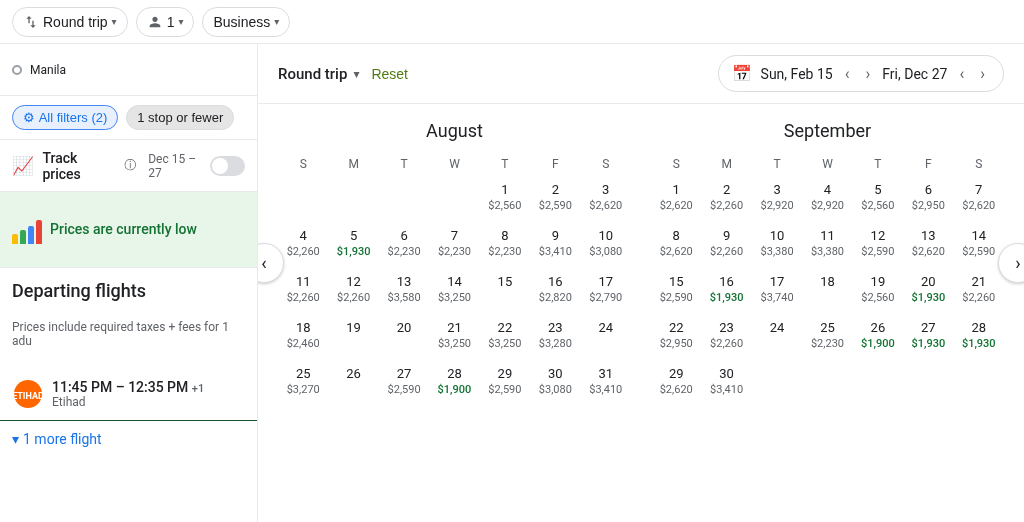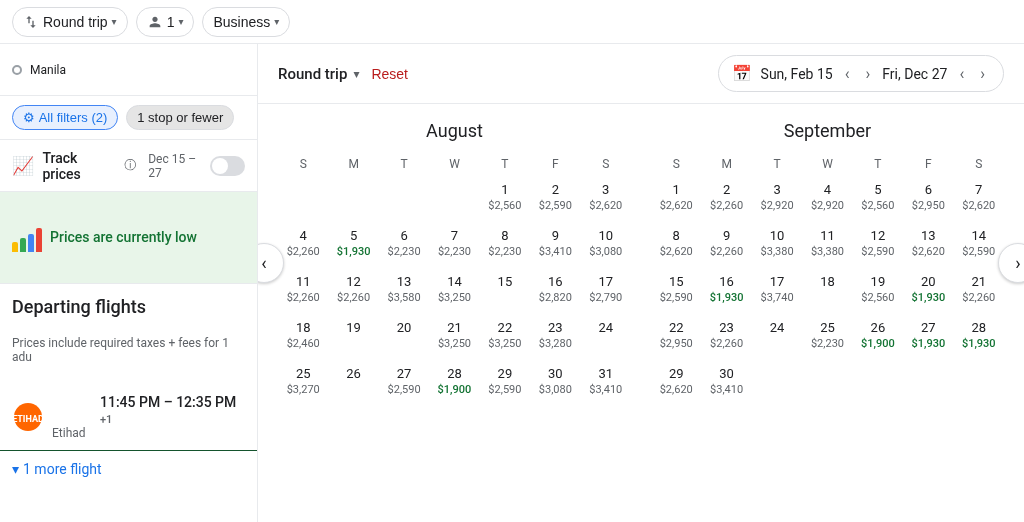--- a/index.html
+++ b/index.html
@@ -52,56 +52,56 @@
     .track-prices-left { display: flex; align-items: center; gap: 8px; }
     .track-icon { color: #1a73e8; font-size: 18px; }
     .track-label { font-size: 14px; color: #202124; font-weight: 500; }
     .track-date { font-size: 12px; color: #5f6368; margin-left: 4px; }
     .toggle { width: 36px; height: 20px; border-radius: 10px; background: #dadce0; position: relative; cursor: pointer; }
     .toggle-knob { width: 16px; height: 16px; border-radius: 50%; background: #fff; position: absolute; top: 2px; left: 2px; }
 
     .prices-low {
       display: flex; align-items: center; gap: 8px;
       padding: 12px; background: #e8f5e9; border-bottom: 1px solid #e8eaed;
-      height: 92px;
+      height: 76px;
     }
     .prices-low-icon { display: flex; gap: 2px; align-items: flex-end; height: 28px; }
     .bar { width: 6px; border-radius: 2px 2px 0 0; }
     .prices-low-text { font-size: 14px; font-weight: 500; color: #137333; line-height: 1.4; }
 
     .departing { padding: 12px; }
     .departing h2 { font-size: 18px; font-weight: 500; color: #202124; margin-bottom: 19px; }
     .departing-sub { font-size: 12px; color: #5f6368; }
 
     .flight-item {
       display: flex; align-items: center; gap: 8px;
       padding: 10px 12px; border-bottom: 1px solid #14532d; cursor: pointer;
       margin-top: 8px;
     }
     .airline-logo { width: 32px; height: 32px; display: flex; align-items: center; justify-content: center; }
-    .flight-times { font-size: 14px; font-weight: 500; margin-left: 48px; }
+    .flight-times { font-size: 14px; font-weight: 500; }
     .airline-name { font-size: 12px; color: #5f6368; }
 
     .more-flights {
       display: flex; align-items: center; gap: 4px;
       padding: 10px 12px; cursor: pointer; color: #1a73e8; font-size: 14px;
     }
 
     
     .right-panel { flex: 1; overflow: hidden; background: #fff; position: relative; }
 
     .calendar-header {
       display: flex; align-items: center; justify-content: space-between;
       padding: 14px 20px; border-bottom: 1px solid #e8eaed; height: 60px;
     }
     .calendar-header-left { display: flex; align-items: center; gap: 12px; }
     .roundtrip-selector {
       display: flex; align-items: center; gap: 6px; font-size: 15px; font-weight: 500; cursor: pointer;
     }
-    .reset-btn { color: #b91c1c; font-size: 14px; cursor: pointer; background: none; border: none; }
+    .reset-btn { color: #4d7c0f; font-size: 14px; cursor: pointer; background: none; border: none; }
     .date-selector {
       display: flex; align-items: center; gap: 8px; border: 1px solid #dadce0;
       border-radius: 24px; padding: 6px 14px; cursor: pointer;
     }
     .cal-icon { color: #5f6368; font-size: 16px; }
     .date-text { font-size: 14px; color: #202124; }
     .nav-arrow { color: #5f6368; cursor: pointer; font-size: 16px; padding: 2px 4px; }
 
     .calendars-container { display: flex; padding: 16px 20px; gap: 20px; }
     .calendar { flex: 1; }

